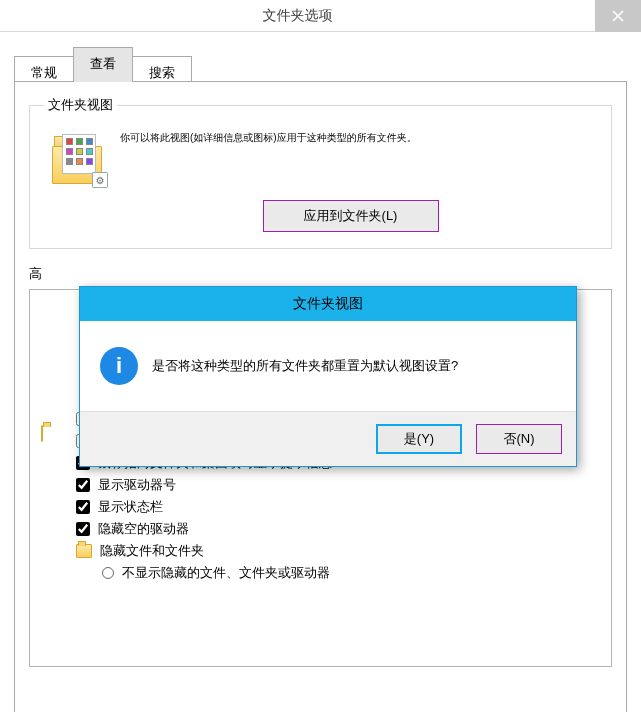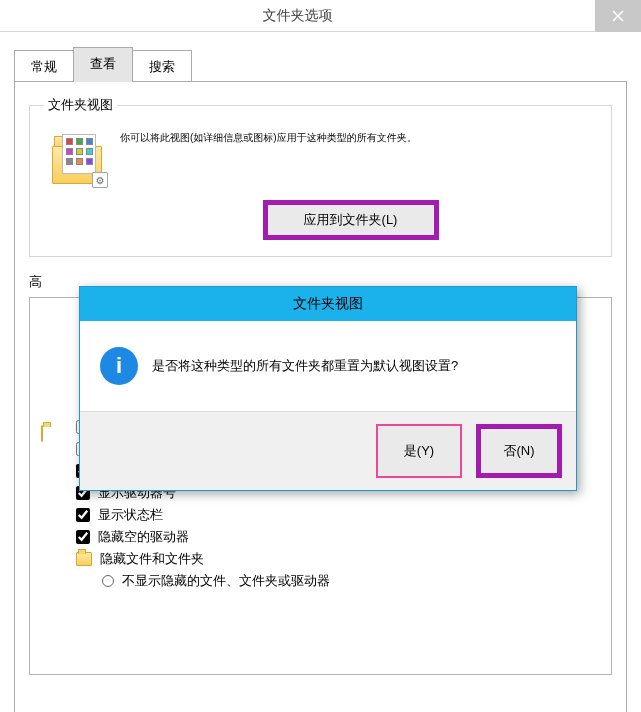--- a/index.html
+++ b/index.html
@@ -61,21 +61,21 @@
       z-index: 1;
       font-size: 13px;
     }
     .tab.active {
       background: #e5e5e5;
       position: relative;
       z-index: 3;
       padding-bottom: 9px;
       top: 1px;
     }
-    .tab:not(.active) { top: 2px; }
+    .tab:not(.active) { top: 8px; }
     .tabcontent {
       border: 1px solid #aaa;
       position: relative;
       z-index: 2;
       padding: 14px 14px 14px 14px;
       min-height: 640px;
       background: #fff;
     }
     
     fieldset.group {
@@ -155,21 +155,21 @@
       margin-top: 16px;
       justify-content: center;
       padding-left: 60px;
     }
     button.win-btn {
       min-width: 176px;
       padding: 6px 14px;
       font-size: 13px;
       font-family: inherit;
       background: #eaeaea;
-      border: 5px solid #a21caf;
+      border: 1px solid #a21caf;
       cursor: pointer;
     }
     
     .advanced-label {
       margin-top: 16px;
       margin-bottom: 6px;
       font-size: 13px;
     }
     .tree {
       border: 1px solid #b3b3b3;
@@ -257,21 +257,21 @@
     }
     .modal-footer {
       background: #f0f0f0;
       padding: 12px 14px 12px 14px;
       display: flex;
       justify-content: flex-end;
       gap: 14px;
       border-top: 1px solid #dcdcdc;
     }
     .modal-footer button.win-btn { min-width: 86px; padding: 5px 12px; }
-    .modal-footer button.default { border: 2px solid #ec4899; padding: 16px 11px; }
+    .modal-footer button.default { border: 2px solid #0ea5e9; padding: 4px 11px; }
     .ml { display:inline-block;font-family:Liberation Serif, serif; }
   </style>
 </head>
 <body>
 
 <div class="titlebar">
   <div class="title">文件夹选项</div>
   <div class="close">
     <svg width="12" height="12" viewBox="0 0 12 12">
       <line x1="1" y1="1" x2="11" y2="11" stroke="#fff" stroke-width="1.6"></line>

